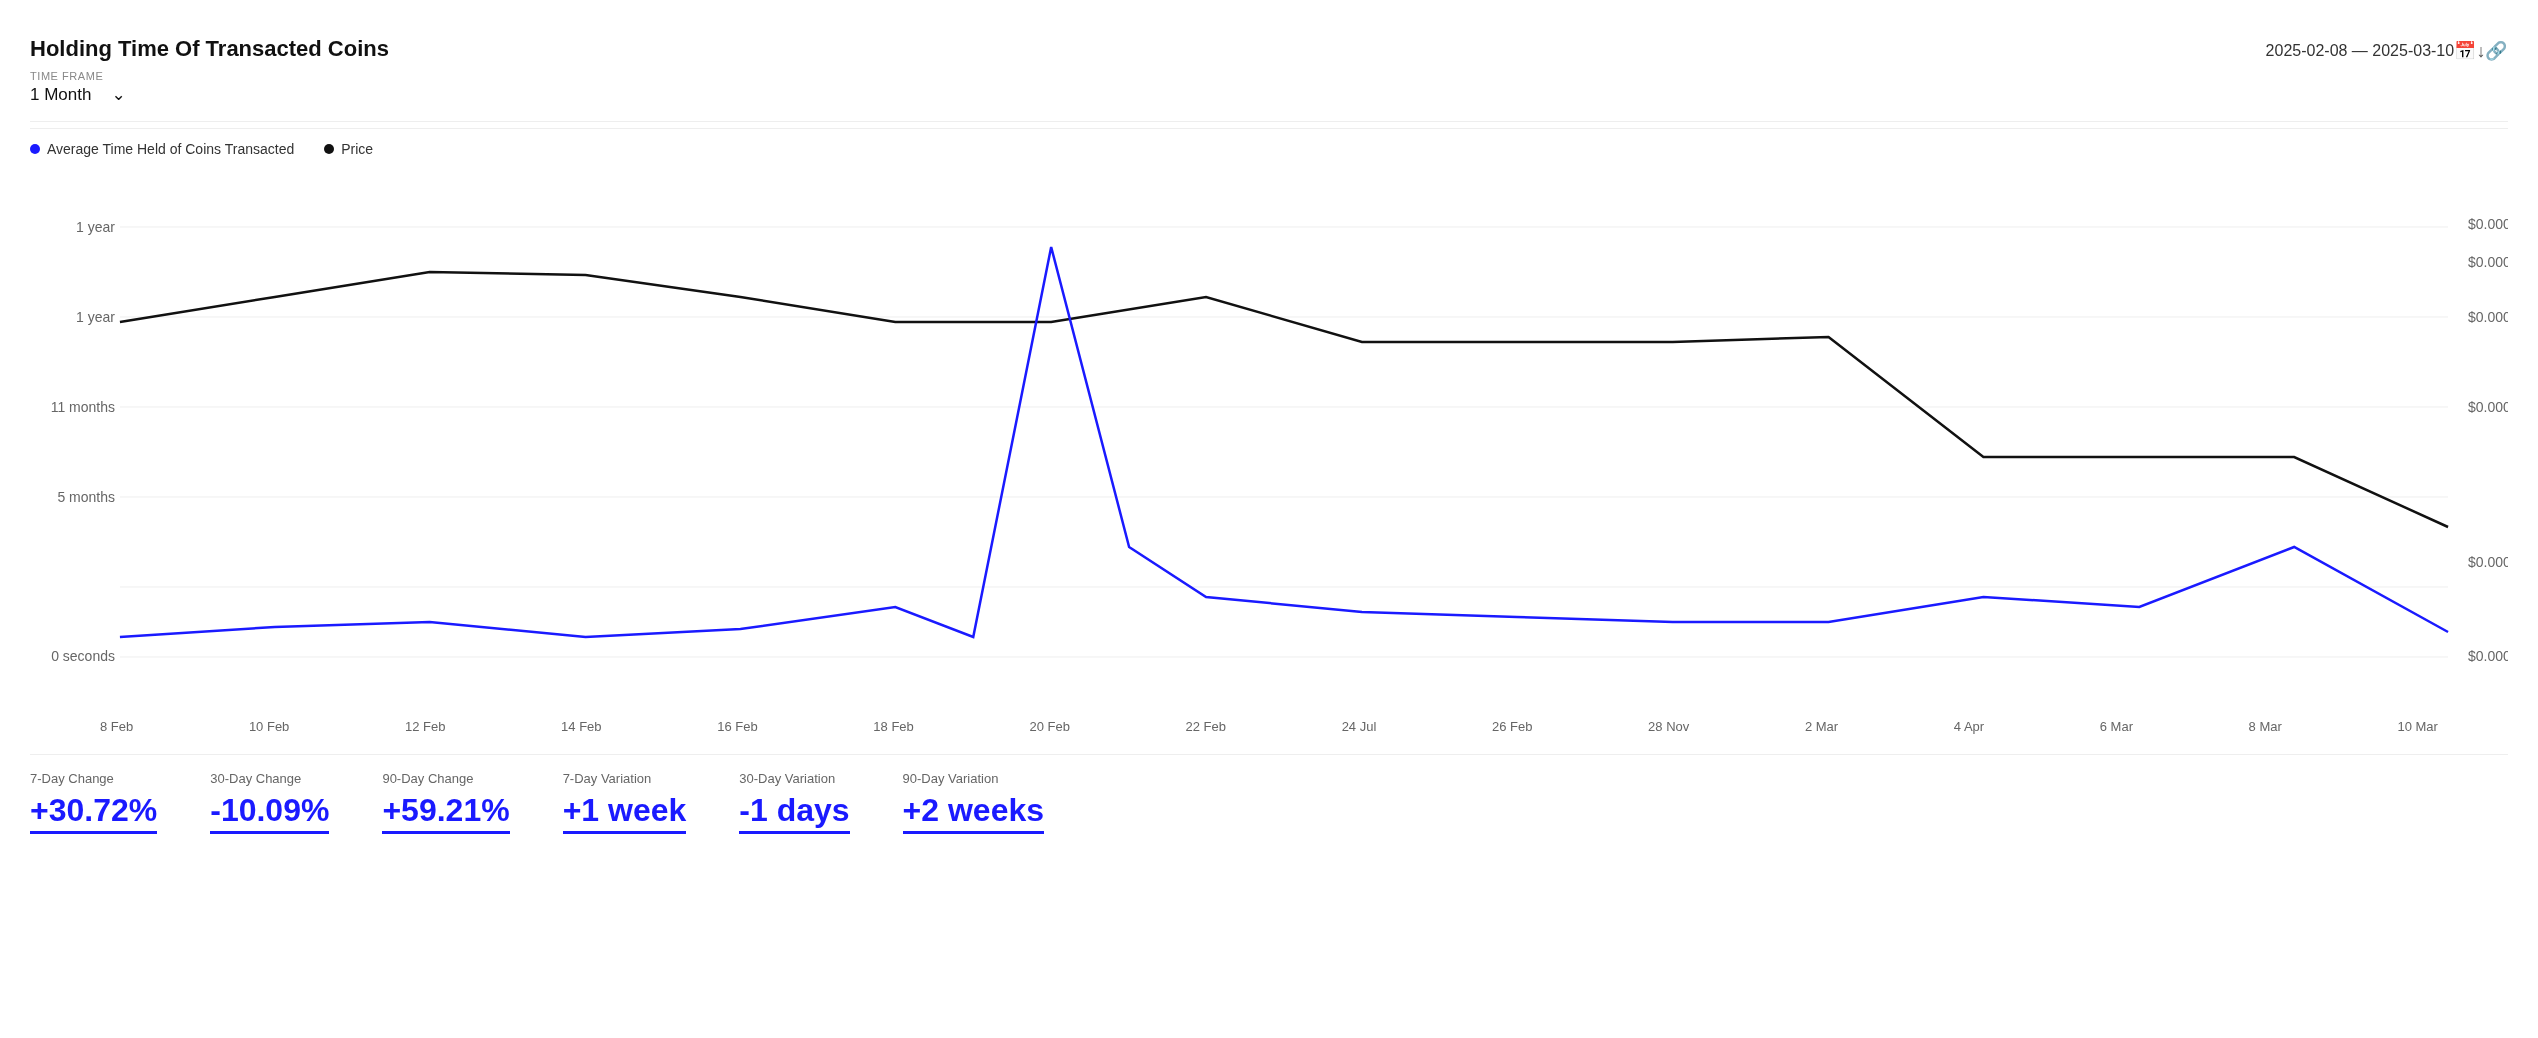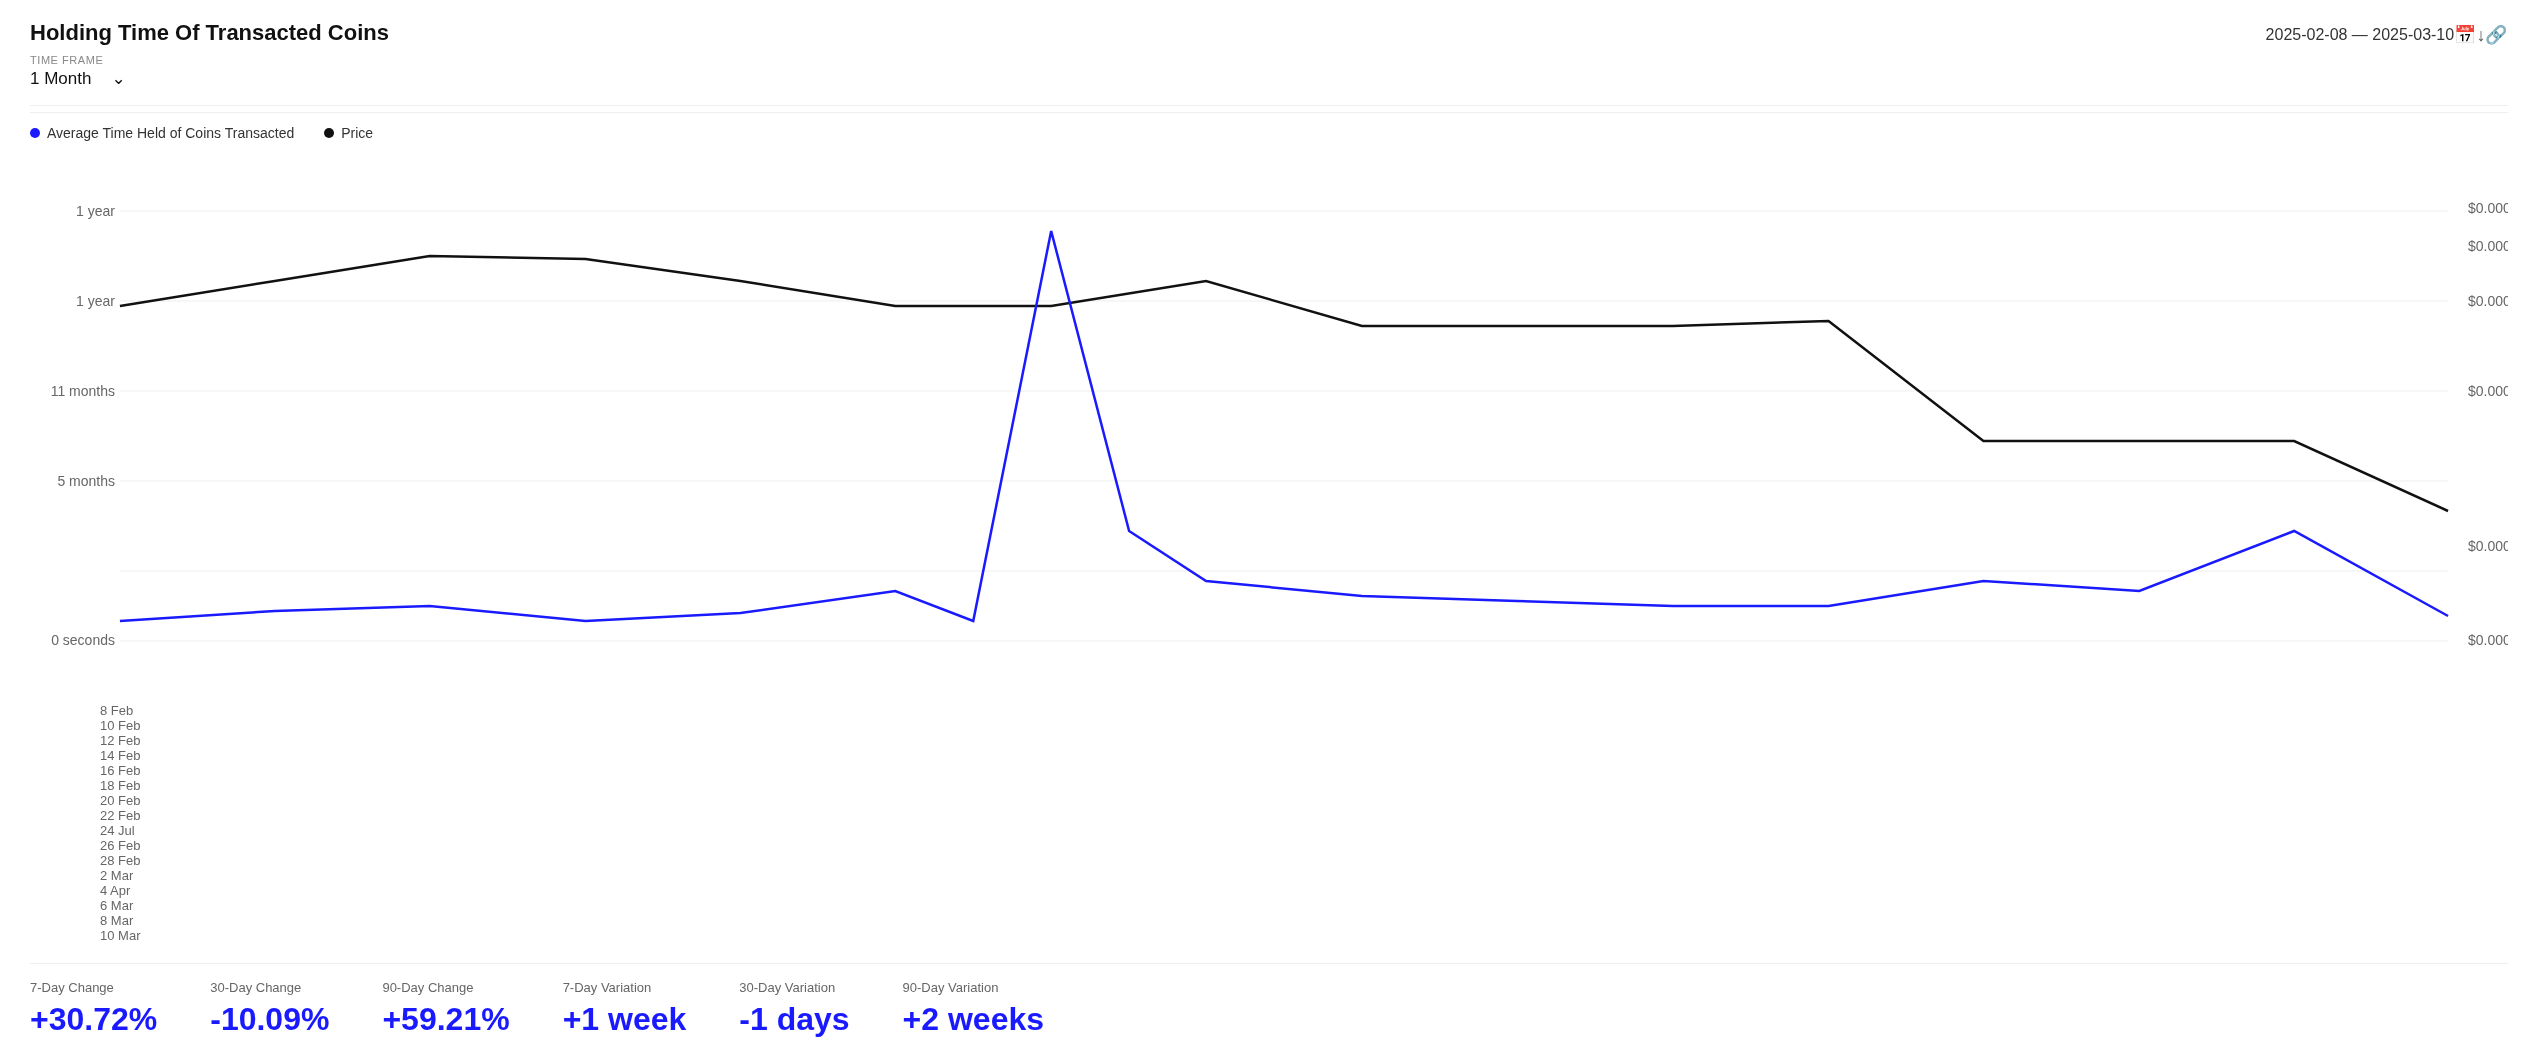--- a/index.html
+++ b/index.html
@@ -9,20 +9,21 @@
       color: #111;
       width: 2538px;
       min-height: 1038px;
       padding: 20px 30px;
     }
     .header-row {
       display: flex;
       justify-content: space-between;
       align-items: flex-start;
       margin-bottom: 8px;
+      margin-top: 16px;
     }
     .page-title {
       font-size: 22px;
       font-weight: 600;
       color: #111;
     }
     .header-right {
       display: flex;
       align-items: center;
       font-size: 16px;
@@ -87,21 +88,20 @@
       width: 100%;
       height: 100%;
     }
     .x-axis-labels {
       display: flex;
       justify-content: space-between;
       padding: 0 70px 0 70px;
       font-size: 13px;
       color: #666;
       margin-bottom: 4px;
-      flex-direction: column;
     }
     .stats-row {
       display: flex;
       gap: 13px;
       margin-top: 20px;
       border-top: 1px solid #eee;
       padding-top: 16px;
     }
     .stat-item {
       padding: 0 40px 0 0;
@@ -228,21 +228,21 @@
   <span>8 Feb</span>
   <span>10 Feb</span>
   <span>12 Feb</span>
   <span>14 Feb</span>
   <span>16 Feb</span>
   <span>18 Feb</span>
   <span>20 Feb</span>
   <span>22 Feb</span>
   <span>24 Jul</span>
   <span>26 Feb</span>
-  <span>28 Feb</span>
+  <span>28 Nov</span>
   <span>2 Mar</span>
   <span>4 Apr</span>
   <span>6 Mar</span>
   <span>8 Mar</span>
   <span>10 Mar</span>
 </div>
 
 <div class="stats-row">
 <div class="stat-item"><div class="stat-label">7-Day Change</div><div class="stat-value">+30.72%</div></div>
     <div class="stat-item"><div class="stat-label">30-Day Change</div><div class="stat-value">-10.09%</div></div>

